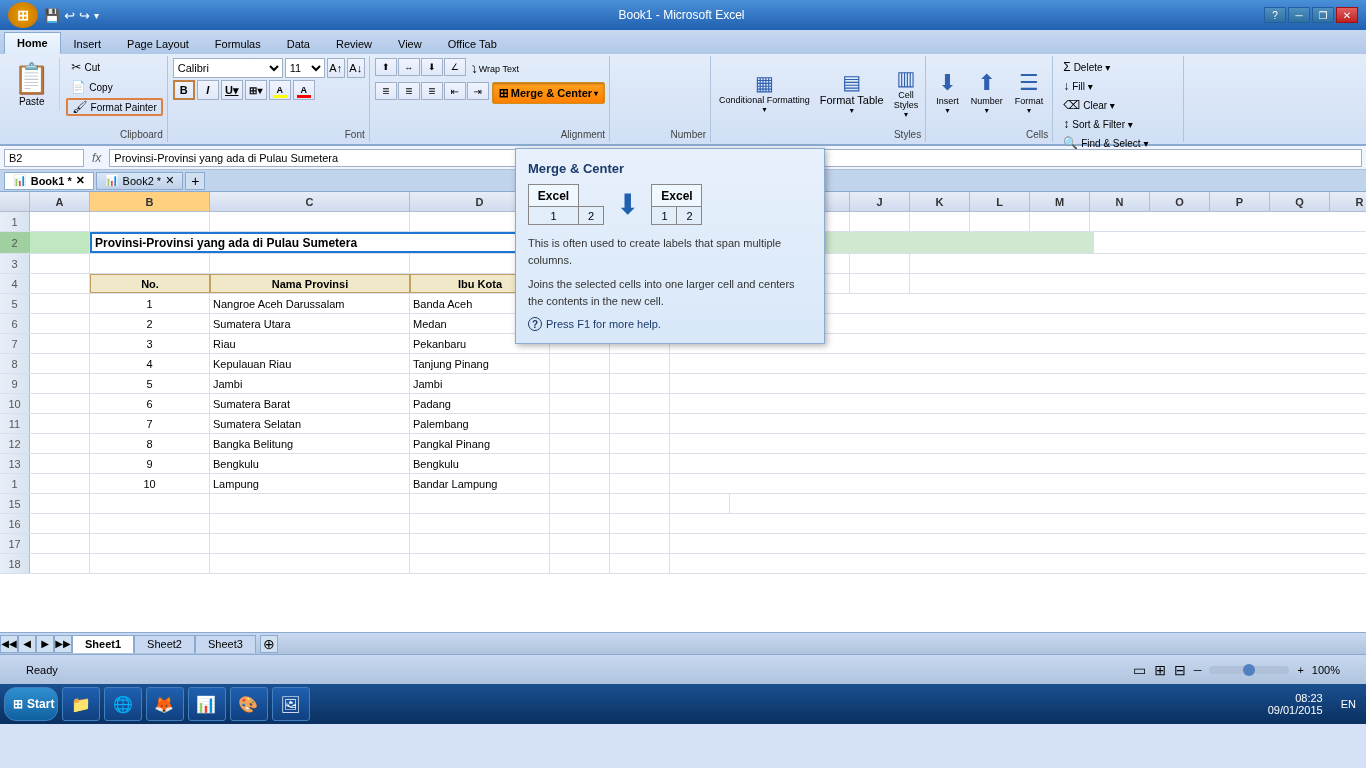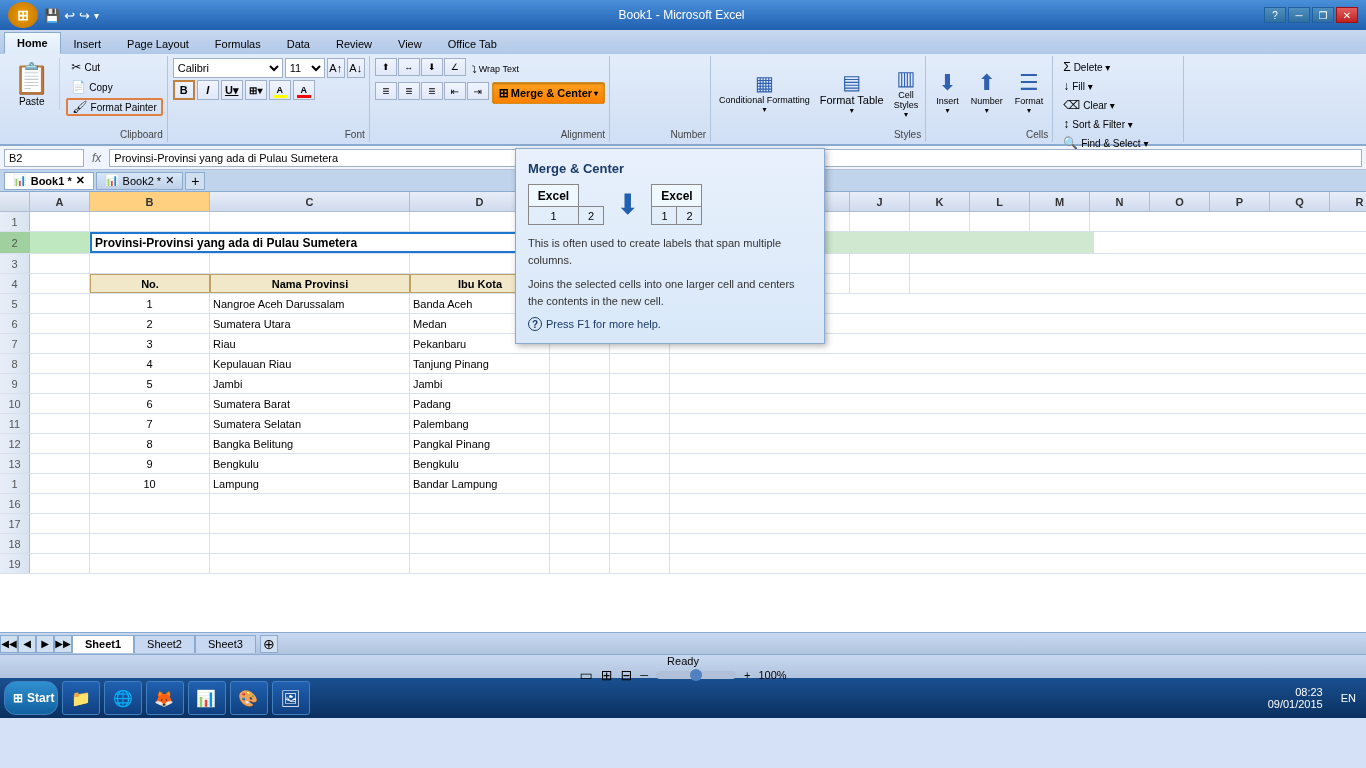--- a/index.html
+++ b/index.html
@@ -225,29 +225,28 @@
     
     .col-a { width: 60px; min-width: 60px; }
     .col-b { width: 120px; min-width: 120px; }
     .col-c { width: 200px; min-width: 200px; }
     .col-d { width: 140px; min-width: 140px; }
     .col-e { width: 60px; min-width: 60px; }
     .col-rest { width: 60px; min-width: 60px; }
 
     
     #status-bar {
-      height: 24px;
+      height: 30px;
       background: linear-gradient(to bottom, #c8d8f0, #b0c4de);
       border-top: 1px solid #8aabcf;
       display: flex;
       align-items: center;
       justify-content: space-between;
       padding: 0 26px;
       font-size: 11px;
-      flex-direction: column;
     }
 
     
     #taskbar {
       height: 40px;
       background: linear-gradient(to bottom, #1a5090, #0a3060);
       display: flex;
       align-items: center;
       padding: 0 4px;
       gap: 4px;
@@ -799,48 +798,49 @@
         <div class="row-num">1</div>
         <div class="cell col-a"></div>
         <div class="cell data-cell col-b" style="justify-content:center;">10</div>
         <div class="cell data-cell col-c">Lampung</div>
         <div class="cell data-cell col-d">Bandar Lampung</div>
         <div class="cell col-e"></div>
         <div class="cell col-rest"></div>
       </div>
 
       <div class="spreadsheet-row">
+          <div class="row-num">15</div>
+          <div class="cell col-a"></div>
+          <div class="cell col-b"></div>
+          <div class="cell col-c"></div>
+          <div class="cell col-d"></div>
+          <div class="cell col-e"></div>
+          <div class="cell col-rest"></div>
+          <div class="cell col-rest"></div>
+        </div>
+      <div class="spreadsheet-row">
           <div class="row-num">16</div>
           <div class="cell col-a"></div>
           <div class="cell col-b"></div>
           <div class="cell col-c"></div>
           <div class="cell col-d"></div>
           <div class="cell col-e"></div>
           <div class="cell col-rest"></div>
         </div>
       <div class="spreadsheet-row">
           <div class="row-num">17</div>
           <div class="cell col-a"></div>
           <div class="cell col-b"></div>
           <div class="cell col-c"></div>
           <div class="cell col-d"></div>
           <div class="cell col-e"></div>
           <div class="cell col-rest"></div>
         </div>
       <div class="spreadsheet-row">
           <div class="row-num">18</div>
-          <div class="cell col-a"></div>
-          <div class="cell col-b"></div>
-          <div class="cell col-c"></div>
-          <div class="cell col-d"></div>
-          <div class="cell col-e"></div>
-          <div class="cell col-rest"></div>
-        </div>
-      <div class="spreadsheet-row">
-          <div class="row-num">19</div>
           <div class="cell col-a"></div>
           <div class="cell col-b"></div>
           <div class="cell col-c"></div>
           <div class="cell col-d"></div>
           <div class="cell col-e"></div>
           <div class="cell col-rest"></div>
         </div>
 
     </div>
   </div>

